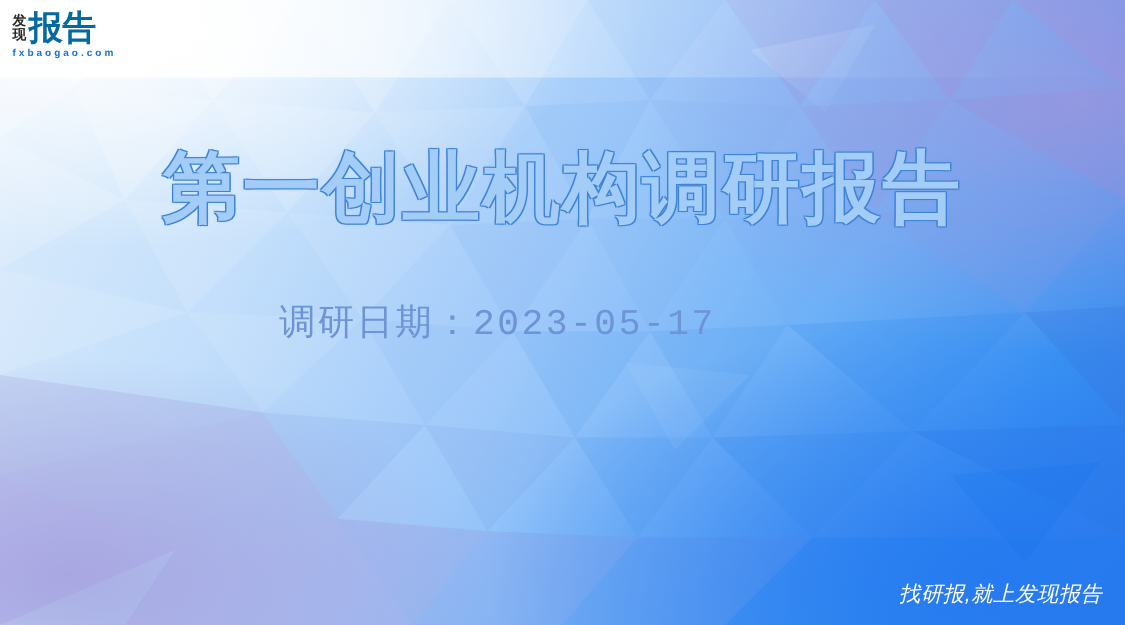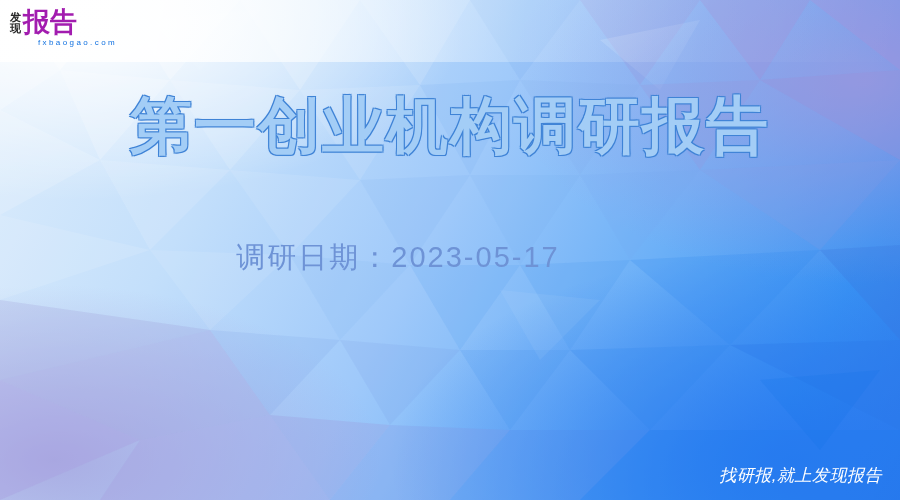--- a/index.html
+++ b/index.html
@@ -75,39 +75,38 @@
     color: #2a2a2a;
     font-size: 11px;
     font-weight: 700;
     letter-spacing: 0px;
     padding-top: 1px;
   }
   .logo-stack span { display: block; }
   .logo-main {
     font-size: 27px;
     font-weight: 900;
-    color: #a21caf;
+    color: #0369a1;
     letter-spacing: 0px;
     line-height: 1;
   }
   .logo-url {
     margin-top: 2px;
     font-size: 8px;
-    font-weight: 400;
+    font-weight: 700;
     color: #1272e0;
     letter-spacing: 2.4px;
     font-family: "Liberation Sans", sans-serif;
-    margin-left: 28px;
   }
 
   
   .title {
     position: absolute;
     left: 0;
-    top: 84px;
+    top: 108px;
     width: 900px;
     text-align: center;
     font-family: Liberation Sans, sans-serif;
     font-size: 62px;
     font-weight: 700;
     letter-spacing: 2px;
     color: #a3cdf6;
     text-shadow:
       -1px -1px 0 #3f83d6,
        1px -1px 0 #3f83d6,
@@ -118,21 +117,21 @@
     z-index: 5;
   }
 
   
   .subtitle {
     position: absolute;
     left: 0;
     top: 238px;
     width: 796px;
     text-align: center;
-    font-family: Liberation Sans, sans-serif;
+    font-family: Liberation Mono, monospace;
     font-size: 29px;
     font-weight: 400;
     letter-spacing: 2px;
     color: #6e93d6;
     white-space: nowrap;
     z-index: 5;
   }
 
   
   .slogan {

